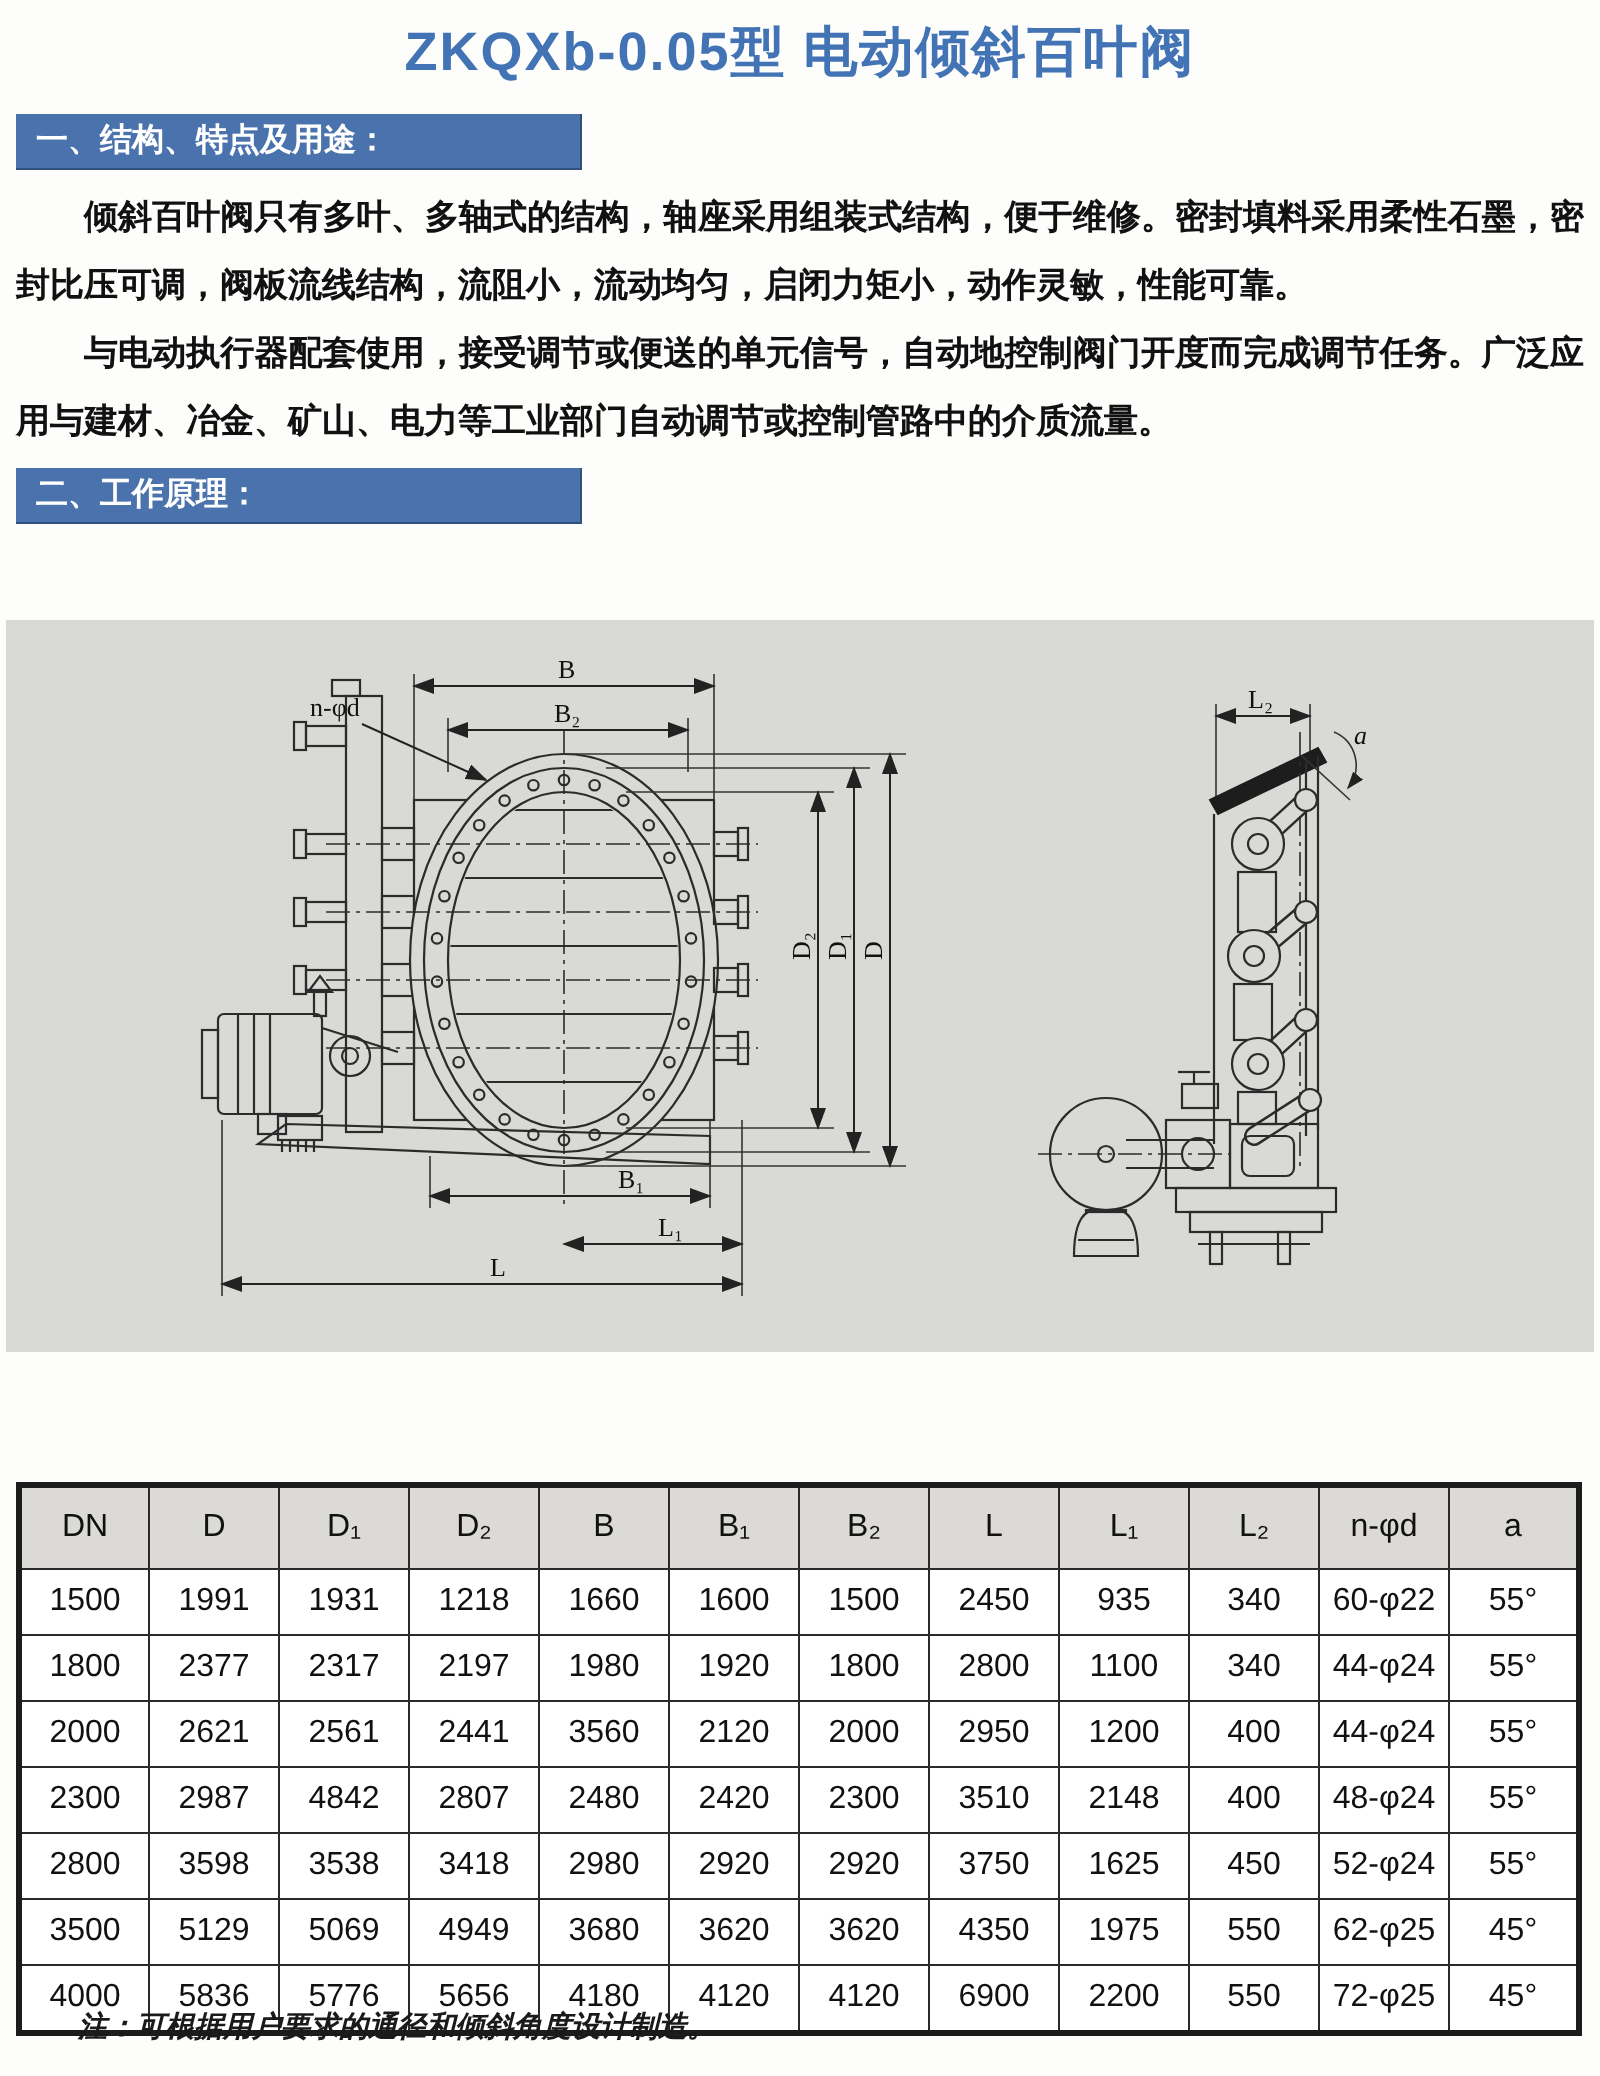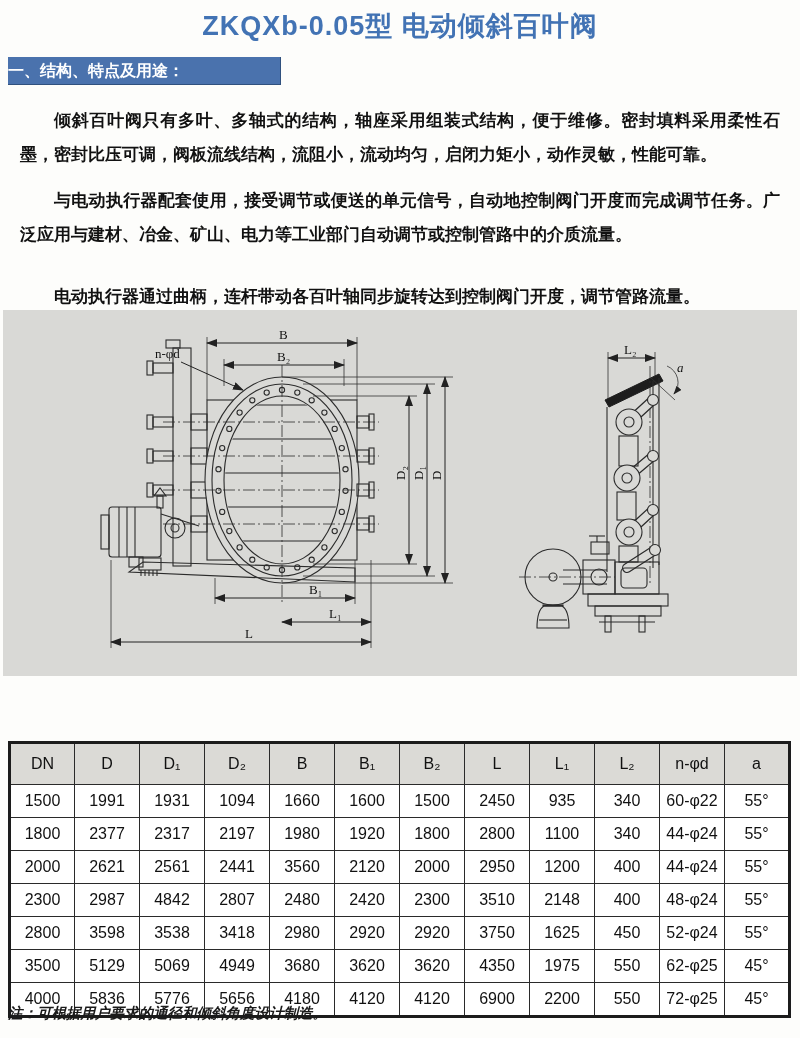--- a/index.html
+++ b/index.html
@@ -1,34 +1,34 @@
 <!DOCTYPE html>
 <html><head>
 <meta charset="utf-8">
 <style>
   html,body{margin:0;padding:0;background:#fdfdfb;}
   .page{position:relative;width:800px;height:1038px;background:#fdfdfb;overflow:hidden;
         font-family:"Liberation Sans",sans-serif;color:#111;}
   .title{position:absolute;top:8px;left:0;width:100%;text-align:center;
          font-size:27px;font-weight:bold;letter-spacing:1px;color:#4273b4;}
   .bar{position:absolute;left:8px;width:272px;height:27px;background:#4a72ad;
-       color:#fff;font-size:16px;font-weight:bold;line-height:27px;
+       color:#fff;font-size:16px;font-weight:bold;line-height:27px;padding-left:10px;
        border-bottom:1px solid #30517e;border-right:1px solid #30517e;}
   .bar1{top:57px}.bar2{top:234px}.bar3{top:704px}
   .paras{position:absolute;left:8px;width:784px;text-align:justify;}
-  .paras p{margin:12px;font-size:17px;font-weight:bold;line-height:34px;text-indent:2em;}
+  .paras p{margin:0;font-size:17px;font-weight:bold;line-height:34px;text-indent:2em;}
   .p1{top:92px}.p2{top:268px}
   .panel{position:absolute;top:310px;left:3px;width:794px;height:366px;background:#d9d9d6;}
   .dimtable{position:absolute;top:741px;left:8px;width:783px;border-collapse:collapse;
             table-layout:fixed;font-family:Liberation Sans, sans-serif;font-size:16px;
             border:3px solid #1c1c1c;background:#fff;}
   .dimtable th{height:38px;background:#dbdad6;font-weight:normal;border:1px solid #2a2a2a;text-align:center;}
   .dimtable td{height:30px;border:1px solid #2a2a2a;text-align:center;background:#fff;}
   .note{position:absolute;top:1004px;left:8px;font-family:"Liberation Serif",serif;
-        font-style:italic;font-weight:bold;font-size:14.5px;color:#1a1a1a;}
+        font-style:italic;font-weight:bold;font-size:14.5px;color:#1a1a1a;padding-left:31px;}
   
   .ln{stroke:#2b2b2b;stroke-width:1.1;fill:none;}
   .fl{stroke:#2b2b2b;stroke-width:1.1;fill:#d9d9d6;}
   .thin{stroke:#333;stroke-width:0.8;fill:none;}
   .cl{stroke:#2b2b2b;stroke-width:0.8;stroke-dasharray:12 3 2 3;fill:none;}
   .dim{stroke:#222;stroke-width:1;fill:none;marker-start:url(#arw);marker-end:url(#arw);}
   .dt{font-family:"Liberation Serif",serif;font-size:13px;fill:#111;}
   .rodu{stroke:#2b2b2b;stroke-width:10;fill:none;stroke-linecap:round;}
   .rodi{stroke:#d9d9d6;stroke-width:7.5;fill:none;stroke-linecap:round;}
   .dark{fill:#1d1d1d;stroke:#1d1d1d;}
@@ -39,23 +39,21 @@
 <div class="page">
 
   <div class="title">ZKQXb-0.05型 电动倾斜百叶阀</div>
 
   <div class="bar bar1">一、结构、特点及用途：</div>
   <div class="paras p1" style="position:absolute;top:92px;">
     <p>倾斜百叶阀只有多叶、多轴式的结构，轴座采用组装式结构，便于维修。密封填料采用柔性石墨，密封比压可调，阀板流线结构，流阻小，流动均匀，启闭力矩小，动作灵敏，性能可靠。</p>
     <p>与电动执行器配套使用，接受调节或便送的单元信号，自动地控制阀门开度而完成调节任务。广泛应用与建材、冶金、矿山、电力等工业部门自动调节或控制管路中的介质流量。</p>
   </div>
 
-  <div class="paras p2" style="position:absolute;top:268px;">
-    <p>电动执行器通过曲柄，连杆带动各百叶轴同步旋转达到控制阀门开度，调节管路流量。</p>
-  </div>
+  <div class="bar bar2">二、工作原理：</div>
 
   <div class="panel">
     <svg width="794" height="366" viewBox="0 0 794 366">
       <defs>
         <marker id="arw" markerWidth="11" markerHeight="8" refX="10" refY="4" orient="auto-start-reverse">
           <path d="M0,0 L11,4 L0,8 z" fill="#222"></path>
         </marker>
         <clipPath id="openclip">
             <ellipse cx="279" cy="170" rx="57" ry="83"></ellipse>
           </clipPath>
@@ -295,21 +293,21 @@
           <th>L₂</th>
           <th>n-φd</th>
           <th>a</th>
         </tr>
     </thead>
     <tbody>
         <tr>
           <td>1500</td>
           <td>1991</td>
           <td>1931</td>
-          <td>1094</td>
+          <td>1218</td>
           <td>1660</td>
           <td>1600</td>
           <td>1500</td>
           <td>2450</td>
           <td>935</td>
           <td>340</td>
           <td>60-φ22</td>
           <td>55°</td>
         </tr>
         <tr>

